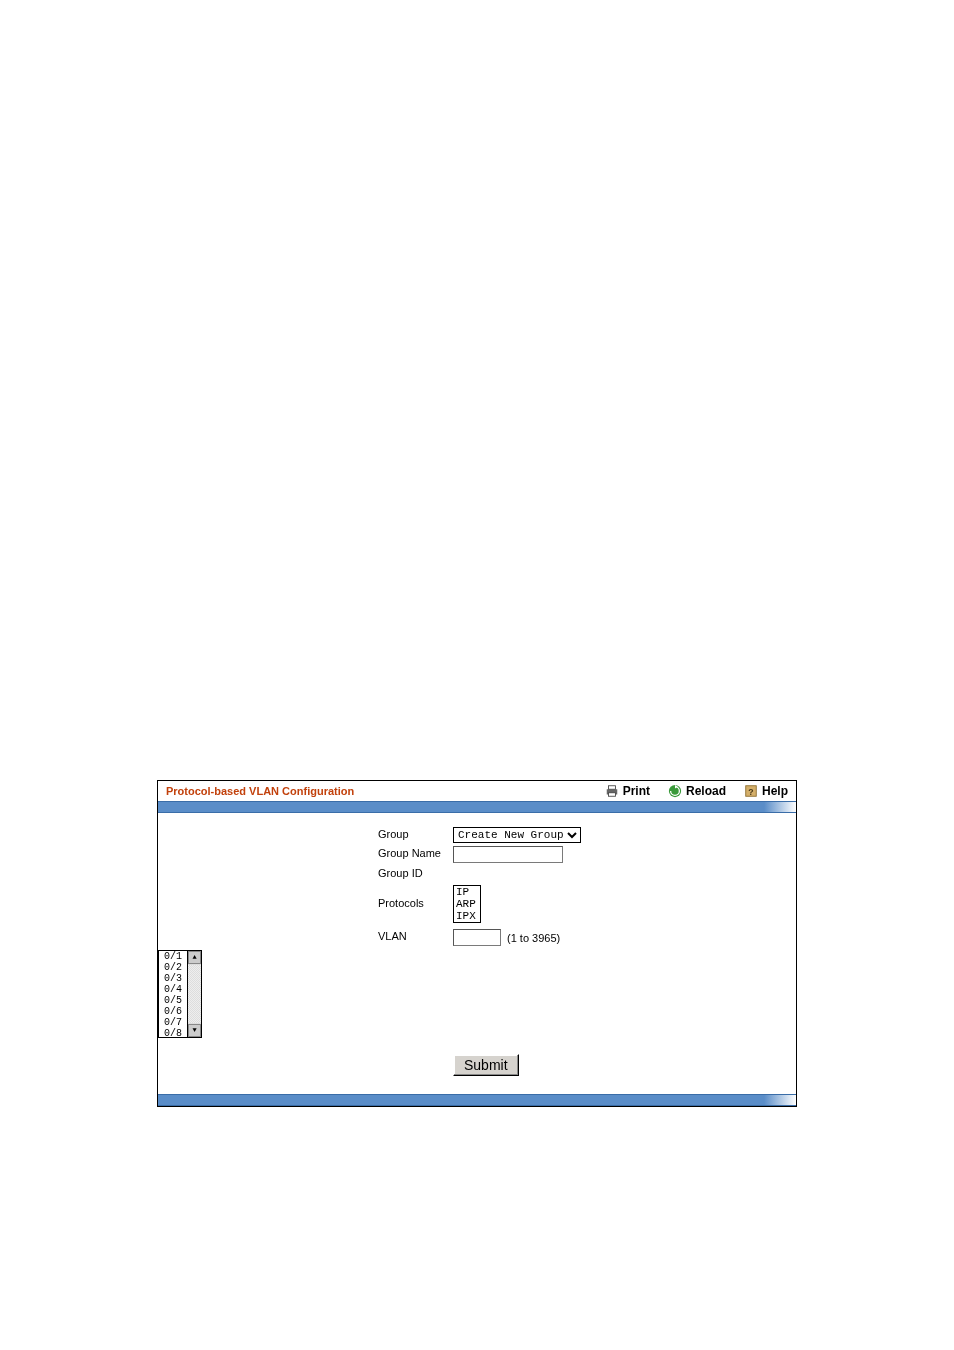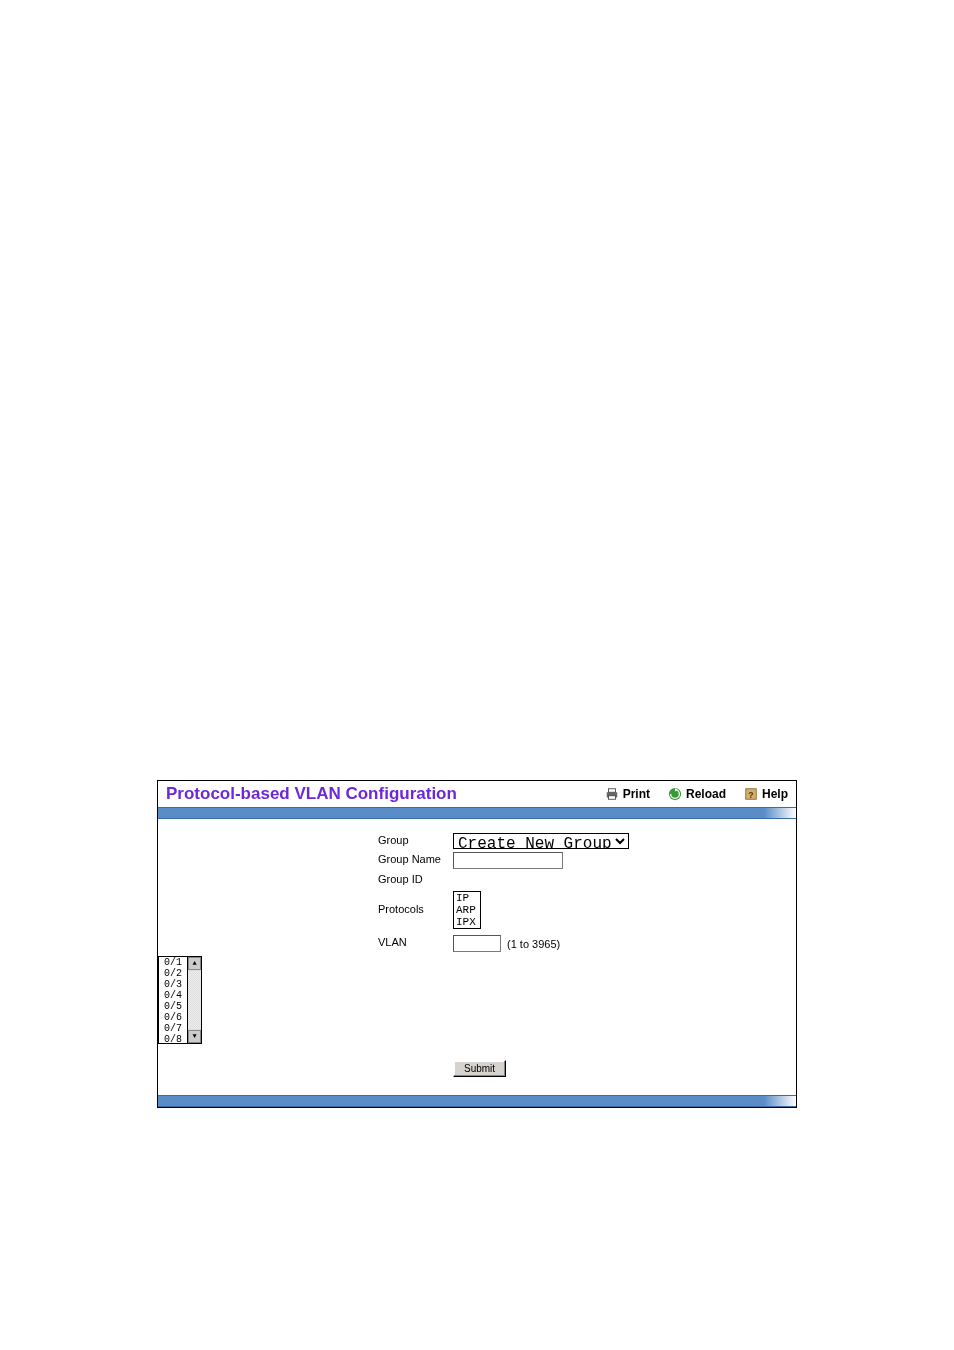--- a/index.html
+++ b/index.html
@@ -1,28 +1,28 @@
 <!DOCTYPE html>
 <html><head>
   <meta charset="utf-8">
   <style>
     * { box-sizing: border-box; margin: 0; padding: 0; }
     body { font-family: Arial, Helvetica, sans-serif; font-size: 12px; background: #fff; }
     .container { width: 640px; margin: 780px auto 0 auto; border: 1px solid #000; }
     .header { display: flex; align-items: center; padding: 3px 8px; background: #fff; }
-    .title { color: #6d28d9; font-weight: bold; font-size: 17px; flex: 1; font-family: Verdana, Arial, sans-serif; }
+    .title { color: #c2410c; font-weight: bold; font-size: 11px; flex: 1; font-family: Verdana, Arial, sans-serif; }
     .toolbar { display: flex; gap: 18px; align-items: center; }
     .tool { display: flex; align-items: center; gap: 4px; cursor: pointer; font-size: 12px; font-weight: bold; }
     .tool svg { width: 14px; height: 14px; }
     .bar { height: 12px; background: linear-gradient(to right, #5a8dc8 0%, #5a8dc8 95%, #fff 100%); border-top: 1px solid #3a6da8; border-bottom: 1px solid #3a6da8; }
     .form-area { padding: 14px 0 18px 0; background: #fff; }
     .row { display: flex; align-items: flex-start; margin-bottom: 3px; }
     .label { width: 295px; text-align: left; padding-left: 220px; padding-top: 1px; font-size: 11px; font-family: Liberation Sans, sans-serif; color: #000; }
     .field { flex: 1; font-size: 11px; font-family: "Courier New", monospace; display: flex; align-items: center; gap: 6px; }
-    select, input[type=text] { font-size: 16px; font-family: "Courier New", monospace; }
+    select, input[type=text] { font-size: 11px; font-family: "Courier New", monospace; }
     select.dropdown { border: 1px solid #000; background: #fff; padding: 0; height: 16px; }
     input.text-input { border: 1px solid #7a7a7a; border-top-color: #555; border-left-color: #555; height: 17px; width: 110px; padding: 1px 2px; }
     .listbox {
       border: 1px solid #000; width: 28px; font-family: "Courier New", monospace; font-size: 11px;
       background: #fff; overflow: hidden;
     }
     .listbox-item { padding: 0 2px; line-height: 1.1; }
     .port-wrap { display: flex; text-align: center; }
     .port-list {
       border: 1px solid #000; width: 30px; font-family: "Courier New", monospace; font-size: 10px;
@@ -37,21 +37,21 @@
       position: absolute; left: 0; width: 13px; height: 13px; background: #ccc;
       border: 1px solid #888; display: flex; align-items: center; justify-content: center;
       font-size: 7px; line-height: 1;
     }
     .scroll-arrow-up { top: 0; }
     .scroll-arrow-down { bottom: 0; }
     .scroll-track { position: absolute; top: 14px; bottom: 14px; left: 0; width: 13px; background: repeating-conic-gradient(#ddd 0% 25%, #eee 0% 50%) 0 / 2px 2px; }
     .submit-row { display: flex; padding-left: 295px; margin-top: 16px; }
     .submit-btn {
       border: 1px solid #000; border-top-color: #fff; border-left-color: #fff;
-      background: #d6d3ce; padding: 2px 10px; font-size: 10px; font-family: Verdana, Arial, sans-serif;
+      background: #d6d3ce; padding: 2px 10px; font-size: 14px; font-family: Verdana, Arial, sans-serif;
       cursor: pointer; box-shadow: inset -1px -1px #888, inset 1px 1px #fff;
     }
     .hint { font-family: Verdana, Arial, sans-serif; font-size: 11px; }
     .mt-vlan { margin-top: 6px; }
     .mt-port { margin-top: 4px; }
   </style>
 </head>
 <body>
 
 <div class="container">

